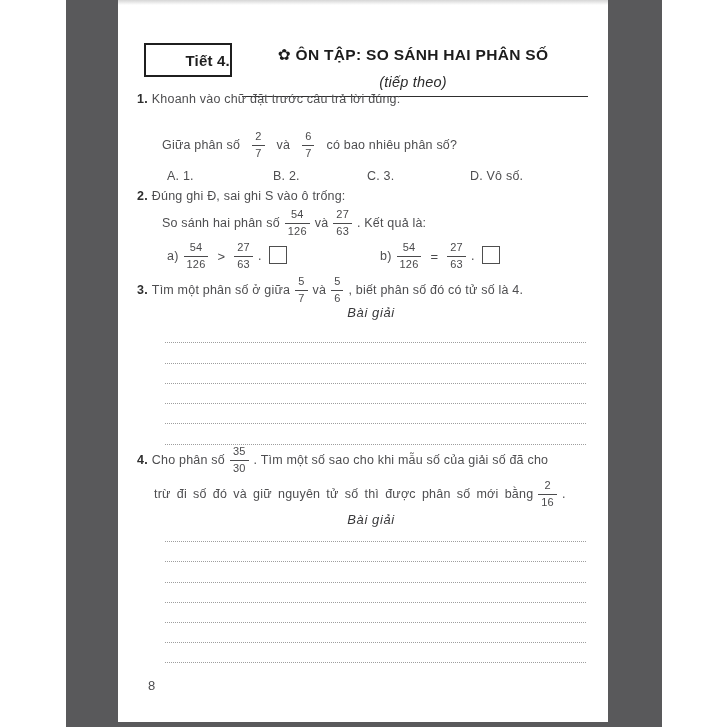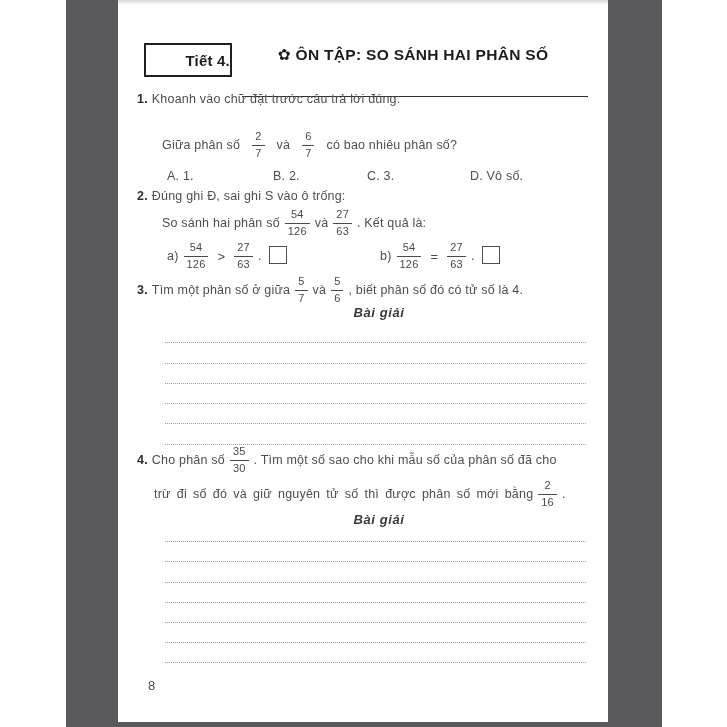--- a/index.html
+++ b/index.html
@@ -22,21 +22,21 @@
   .prompt{white-space:nowrap;}
   .prompt b{color:#2e2e2e;margin-right:4px;}
   .qrow{display:flex;align-items:center;white-space:nowrap;}
   .frac{display:inline-flex;flex-direction:column;align-items:stretch;margin:0 5px;
         font-size:11px;line-height:1.2;color:#4a4a4c;}
   .frac .num{text-align:center;border-bottom:1.3px solid #4a4a4c;padding:0 3px 1px;}
   .frac .den{text-align:center;padding:1px 3px 0;}
   .op{margin:0 4px;font-size:13px;color:#4a4a4c;}
   .ansbox{width:16px;height:16px;border:1.7px solid #4e4e4e;display:inline-block;
         margin-left:7px;background:#fff;position:relative;top:-1px;}
-  .sol{left:16px;top:0;width:490px;text-align:center;font-weight:bold;font-style:italic;
+  .sol{left:8px;top:0;width:490px;text-align:center;font-weight:normal;font-style:italic;
         font-size:13px;color:#3a3a3c;letter-spacing:.6px;}
   .lines{left:47px;width:421px;}
   .dline{border-bottom:1.5px dotted #9e9e9e;}
   .lines1 .dline{height:19.3px;}
   .lines2 .dline{height:19.2px;}
   .optrow{left:0;top:169px;width:490px;height:18px;}
   .optrow span{position:absolute;white-space:nowrap;}
   .pagenum{left:30px;top:678px;font-size:13px;color:#4e4e50;}
 </style>
 </head>
@@ -46,20 +46,21 @@
   <div class="photo">
     <div class="page">
 
       <div class="abs lesson-box">
         <span>Tiết 4.</span>
       </div>
       <div class="abs title">
         <span>✿</span>
         <span>ÔN TẬP: SO SÁNH HAI PHÂN SỐ</span>
       </div>
+      <div class="abs subtitle">(tiếp theo)</div>
       <div class="abs rule"></div>
 
       <div class="abs prompt" style="left:19px;top:92px;">
         <b>1.</b><span>Khoanh vào chữ đặt trước câu trả lời đúng:</span>
       </div>
       <div class="abs qrow" style="left:44px;top:128px;height:34px;gap:7px;">
         <span>Giữa phân số</span>
         <span class="frac">
             <span class="num">2</span>
             <span class="den">7</span>
@@ -147,21 +148,21 @@
         <div class="dline"></div>
       </div>
 
       <div class="abs qrow" style="left:19px;top:443px;height:34px;">
         <b style="color:#2e2e2e;margin-right:4px;">4.</b>
         <span>Cho phân số</span>
         <span class="frac">
             <span class="num">35</span>
             <span class="den">30</span>
           </span>
-        <span>. Tìm một số sao cho khi mẫu số của phân số đã cho</span>
+        <span>. Tìm một số sao cho khi mẫu số của giải số đã cho</span>
       </div>
       <div class="abs qrow" style="left:36px;top:477px;height:34px;word-spacing:2.5px;">
         <span>trừ đi số đó và giữ nguyên tử số thì được phân số mới bằng</span>
         <span class="frac">
             <span class="num">2</span>
             <span class="den">16</span>
           </span>
         <span>.</span>
       </div>
       <div class="abs sol" style="top:512px;">Bài giải</div>

